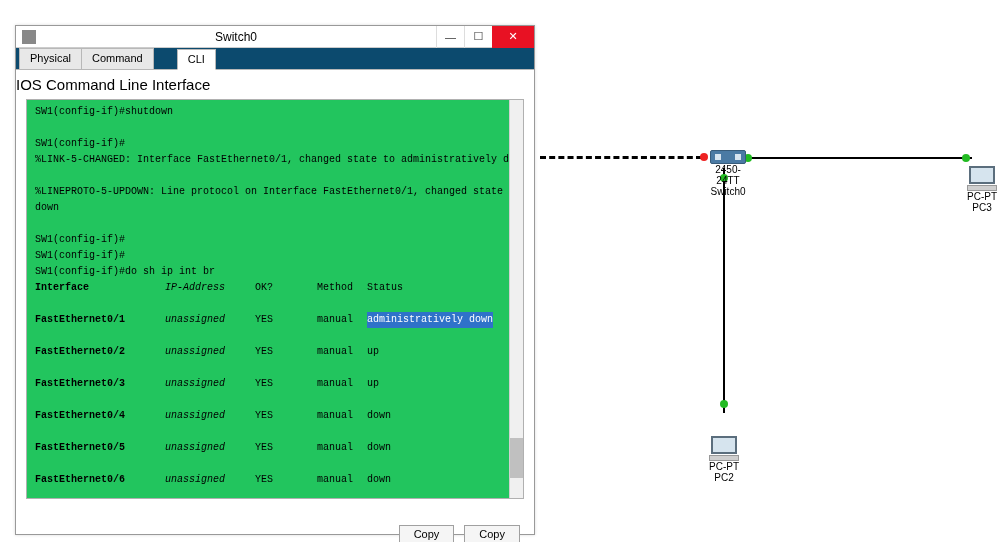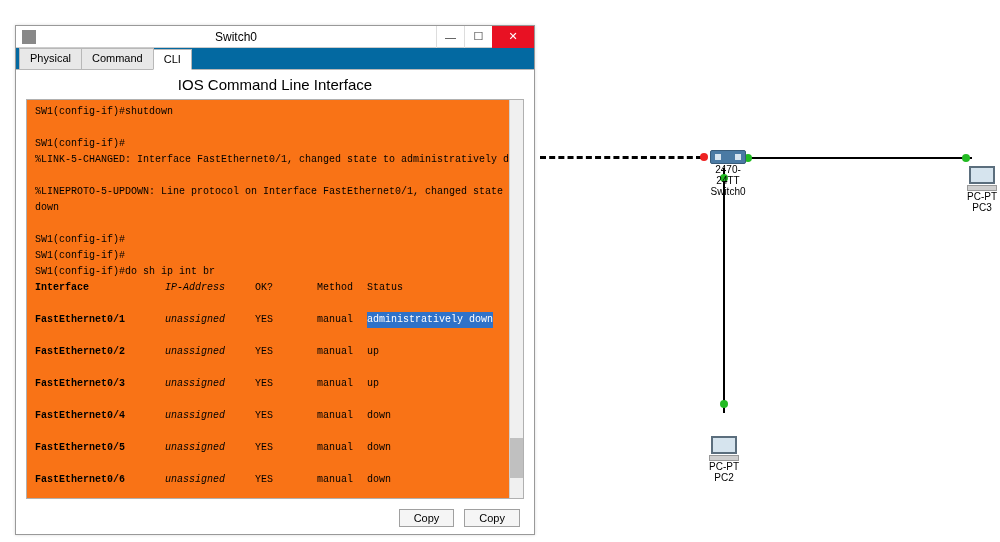--- a/index.html
+++ b/index.html
@@ -15,52 +15,52 @@
               display:flex; align-items:center; }
   .appicon { width:14px; height:14px; margin-left:6px; background:#888; }
   .title { flex:1; text-align:center; font-size:12px; }
   .ctrls { display:flex; }
   .ctrl { width:28px; height:22px; display:flex; align-items:center;
           justify-content:center; font-size:11px; color:#333;
           border-left:1px solid #ddd; cursor:pointer; }
   .ctrl.close { background:#e81123; color:#fff; border-left:none; width:42px; }
 
   
-  .tabs { display:flex; background:#0369a1; border-bottom:1px solid #b8b8b8;
+  .tabs { display:flex; background:#0c4a6e; border-bottom:1px solid #b8b8b8;
           height:22px; padding-left:3px; }
   .tab { padding:3px 10px; font-size:11px; border:1px solid #b8b8b8;
          border-bottom:none; margin-right:-1px; background:#e8e8e8;
          cursor:pointer; }
   .tab.active { background:#fff; border-bottom:1px solid #fff;
-                position:relative; top:1px; }
+                position:relative; top:1px;margin-left:24px; }
 
-  .cli-heading { text-align:center; font-size:15px; padding:6px 0 2px; }
+  .cli-heading { text-align:left; font-size:15px; padding:6px 0 2px; }
 
   
   .term { border:1px solid #b0b0b0; margin:4px 10px; height:400px;
           overflow:hidden; position:relative;
           font-family:"Courier New",monospace; font-size:10px;
-          line-height:16px; background:#f97316; display:flex; }
+          line-height:16px; background:#22c55e; display:flex; }
   .term-inner { flex:1; padding:4px 8px; white-space:pre; overflow:hidden; }
   .scrollbar { width:14px; background:#f0f0f0; display:flex;
                flex-direction:column; justify-content:flex-end;
                border-left:1px solid #d0d0d0; }
   .thumb { height:40px; background:#c0c0c0; margin-bottom:20px; }
   .selected { background:#2f72c9; color:#fff; }
 
   
   .row span { display:inline-block; }
   .c-if { width:130px;font-weight:bold; } .c-ip { width:90px;font-style:italic; } .c-ok { width:32px; }
   .c-mth { width:50px;margin-left:30px; } .c-st { width:160px; } .c-pr { width:60px; }
 
   
   .btnbar { display:flex; justify-content:flex-end; gap:10px;
             padding:6px 14px 0; }
   .btn { border:1px solid #a0a0a0; background:#f5f5f5; padding:2px 14px;
-         font-size:11px; cursor:pointer; }
+         font-size:11px; cursor:pointer;margin-top:16px; }
 
   
   .topo { position:absolute; left:560px; top:0; width:440px; height:542px; }
   .link { position:absolute; background:#000; height:2px;
           transform-origin:left center; }
   .link.dash { background:none; border-top:3px dashed #000; height:0; }
   .link.v { width:2px; height:auto; }
   .dot { position:absolute; width:8px; height:8px; border-radius:50%; }
   .dot.red { background:#e22; } .dot.green { background:#2b2; }
 
@@ -122,21 +122,21 @@
   <div class="link" style="left:182px; top:157px; width:230px;"></div>
   <div class="dot green" style="left:184px; top:154px;"></div>
   <div class="dot green" style="left:402px; top:154px;"></div>
 
   <div class="link v" style="left:163px; top:168px; height:245px;"></div>
   <div class="dot green" style="left:160px; top:174px;"></div>
   <div class="dot green" style="left:160px; top:400px;"></div>
 
   <div class="device" style="left:145px; top:150px; width:46px;">
     <div class="switch-body"></div>
-    <div>2470-24TT</div>
+    <div>2450-24TT</div>
     <div>Switch0</div>
   </div>
 
   <div class="device pc" style="left:405px; top:140px;">
     <div class="pc-mon"></div>
     <div class="pc-base"></div>
     <div>PC-PT</div>
     <div>PC3</div>
   </div>
 

